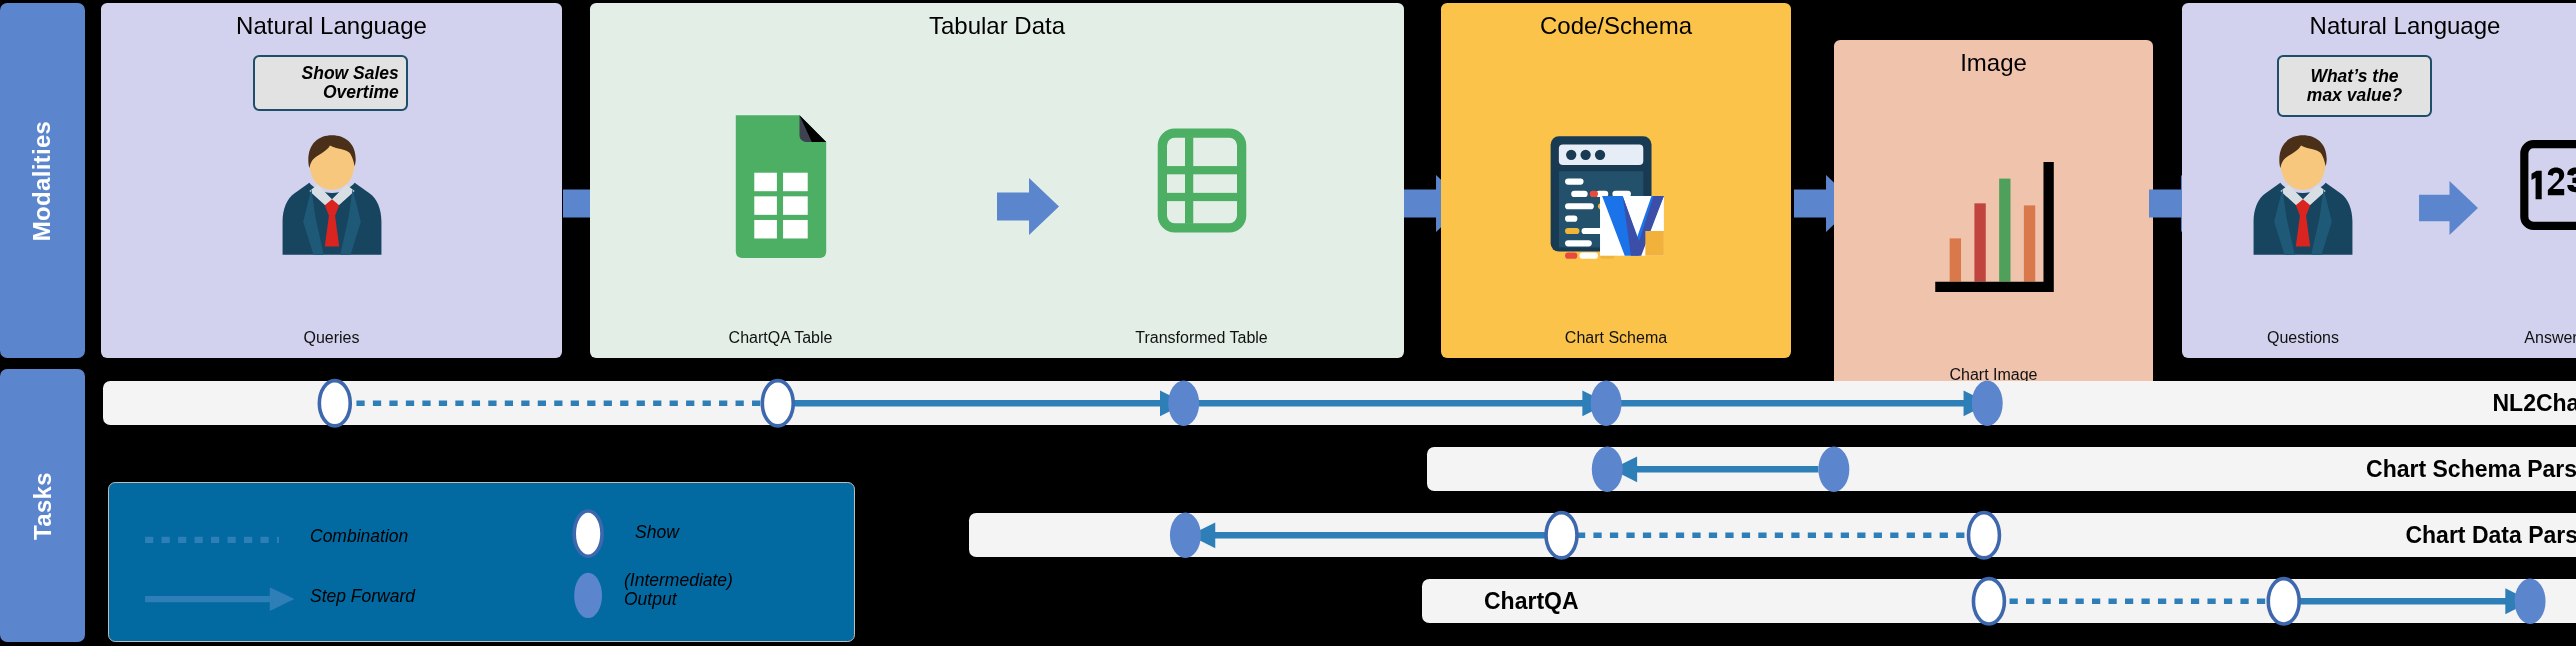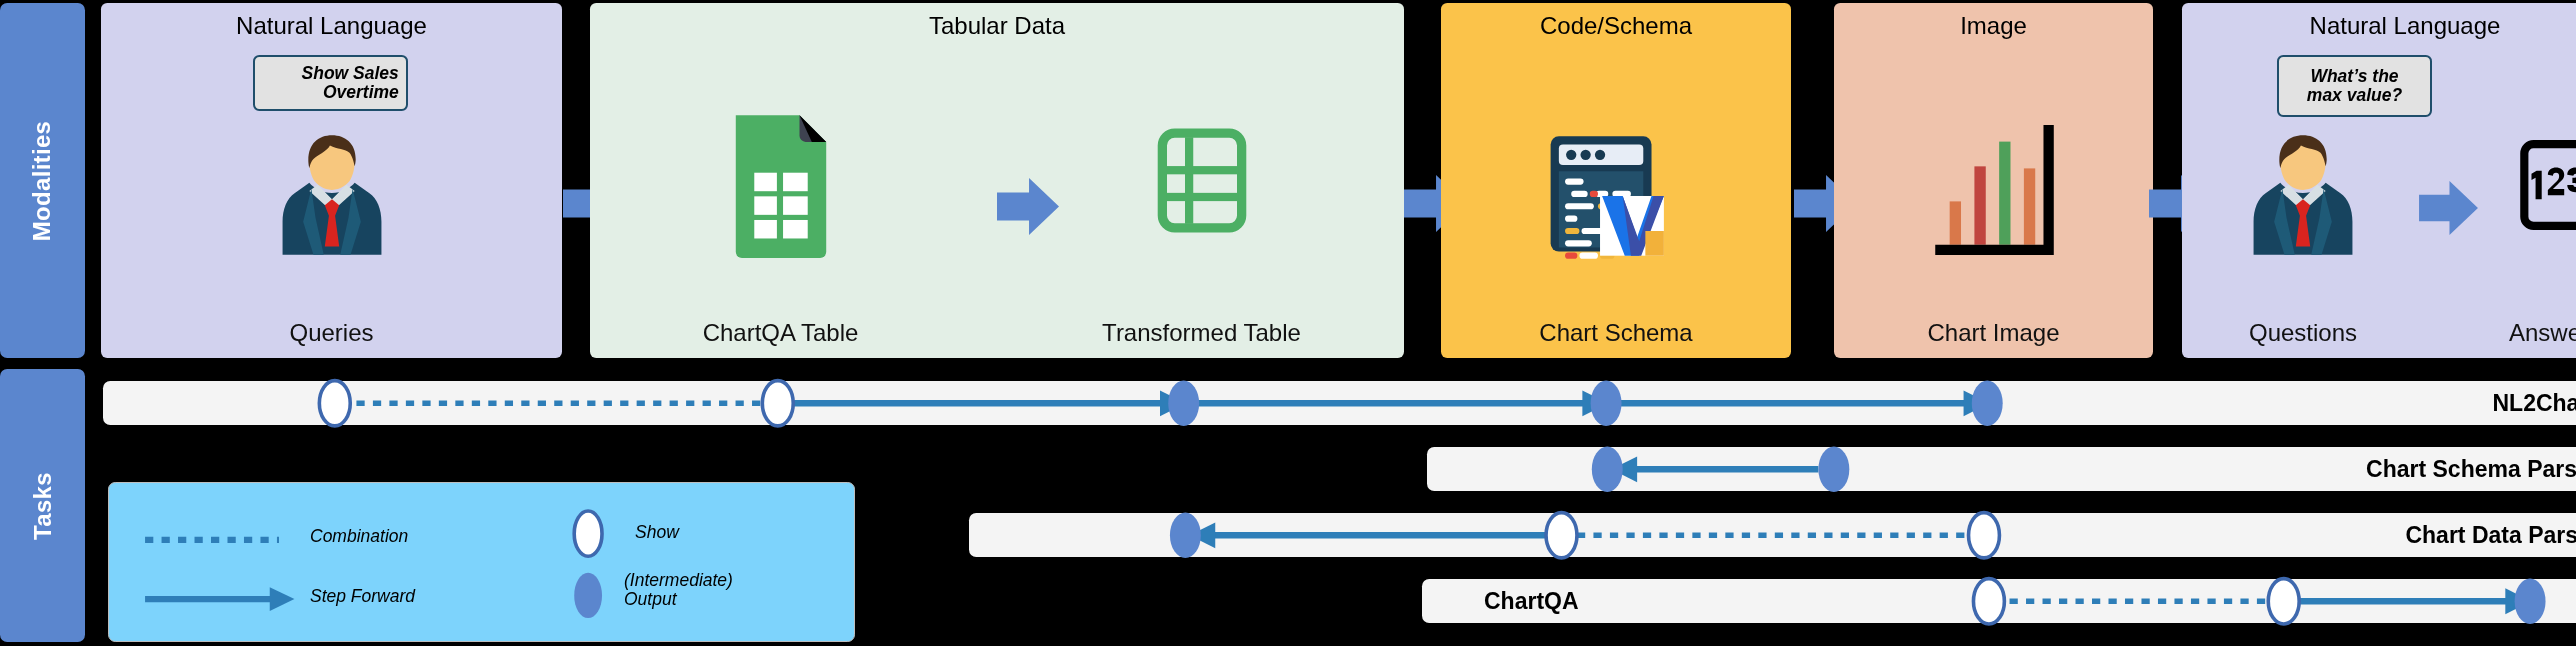--- a/index.html
+++ b/index.html
@@ -14,38 +14,38 @@
              transform:rotate(-90deg);white-space:nowrap;letter-spacing:0.3px;}
   #rail-modalities{top:3.1px;width:85px;height:355px;}
   #rail-tasks{top:369px;width:85px;height:273px;}
 
   
   .panel{position:absolute;top:3.1px;height:355px;border-radius:6.2px;overflow:hidden;}
   .panel .ptitle{position:absolute;top:9.3px;left:0;right:0;text-align:center;
                  font-size:24px;font-weight:normal;color:#000;}
   .cell{position:absolute;top:0;bottom:0;}
   .cell .clabel{position:absolute;bottom:11.3px;left:0;right:0;text-align:center;
-                font-size:24px;color:#111;}
+                font-size:16px;color:#111;}
   .cell .art{position:absolute;left:50%;transform:translateX(-50%);}
 
   
   .bubble{position:absolute;background:#E2E2E2;border:2.6px solid #1F4E6B;
           border-radius:6.2px;display:flex;flex-direction:column;
           align-items:center;justify-content:center;
           font-style:italic;font-weight:bold;font-size:17.5px;color:#000;
           line-height:1.12;text-align:center;padding:3.1px 7.2px;box-sizing:border-box;}
 
   
   .taskbar{position:absolute;background:#F4F4F4;border-radius:7.2px;}
   .tasklabel{position:absolute;font-size:23px;font-weight:bold;color:#000;
              white-space:nowrap;}
   .tl-right{text-align:right;}
 
   
-  #legend{position:absolute;background:#7dd3fc;border:1.5px solid #BDBDBD;
+  #legend{position:absolute;background:#0369a1;border:1.5px solid #BDBDBD;
           border-radius:7.2px;box-sizing:border-box;}
   .lgtext{position:absolute;font-style:italic;font-size:17.5px;color:#000;
           line-height:1.1;}
 
   svg{display:block;overflow:visible;}
   .ovw{fill:#FFFFFF;stroke:#3E68AE;stroke-width:7;}
   .ovf{fill:#5B86CE;stroke:none;}
 </style>
 </head>
 <body>
@@ -179,21 +179,21 @@
       <div class="clabel">Chart Schema</div>
     </div>
   </div>
 
   <div style="position:absolute;left:1794px;top:175px;">
     <svg width="62" height="57" viewBox="0 0 120 110">
         <path d="M0 28h62V0l58 55-58 55V82H0z" fill="#5B86CE"></path>
       </svg>
   </div>
 
-  <div class="panel" style="left:1834px;width:319px;background:#EFC3AC;">
+  <div class="panel" style="left:1834px;width:319px;background:#EFC3AC;margin-top:37px;">
     <div class="ptitle">Image</div>
 
     <div class="cell" style="left:0;width:319px;">
       <div class="art" style="top:118px;">
         <svg width="134" height="134" viewBox="0 0 130 130">
           <g>
             <rect x="22" y="78" width="11" height="42" fill="#D9784A"></rect>
             <rect x="46" y="44" width="11" height="76" fill="#C0453F"></rect>
             <rect x="70" y="20" width="11" height="100" fill="#4FA05A"></rect>
             <rect x="94" y="46" width="11" height="74" fill="#D9784A"></rect>

